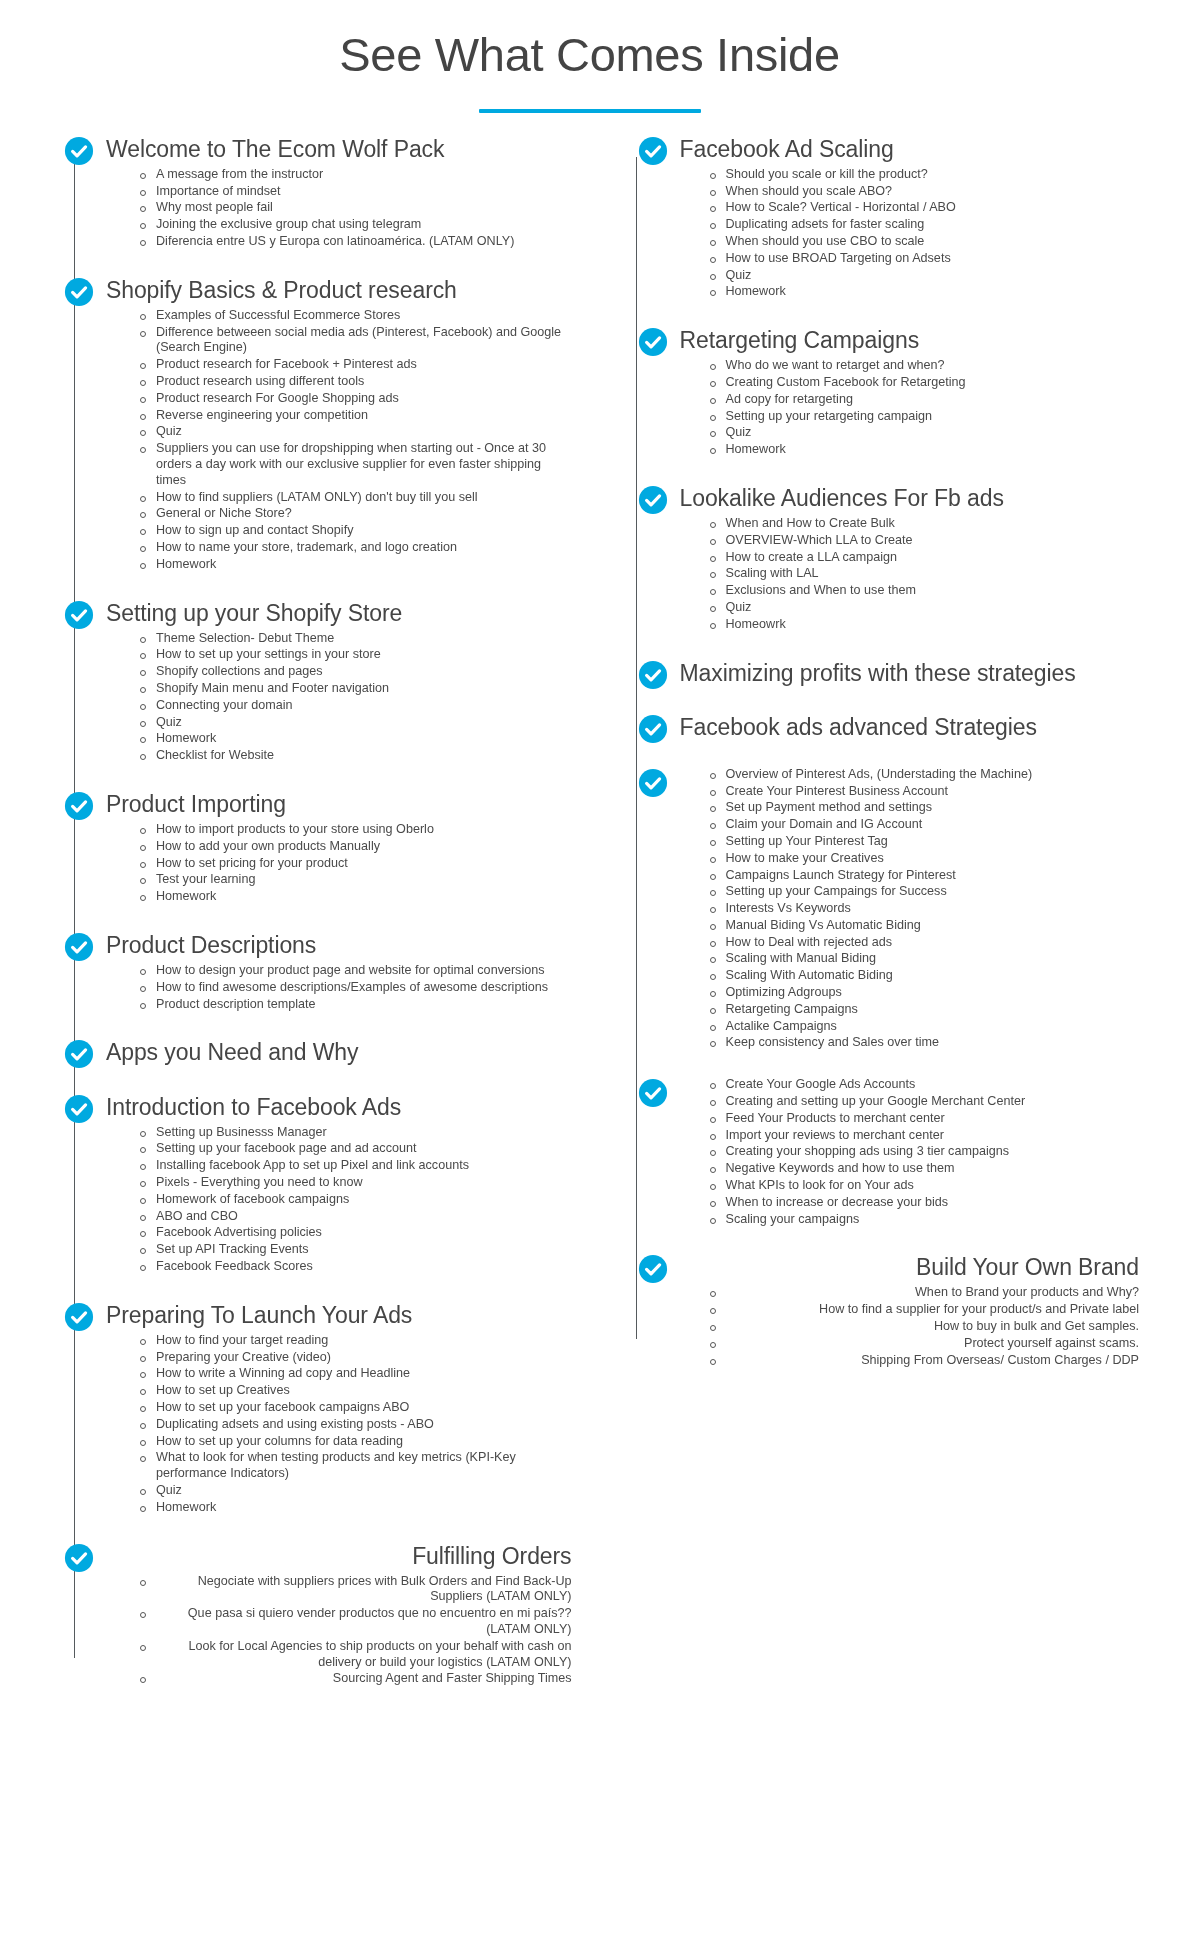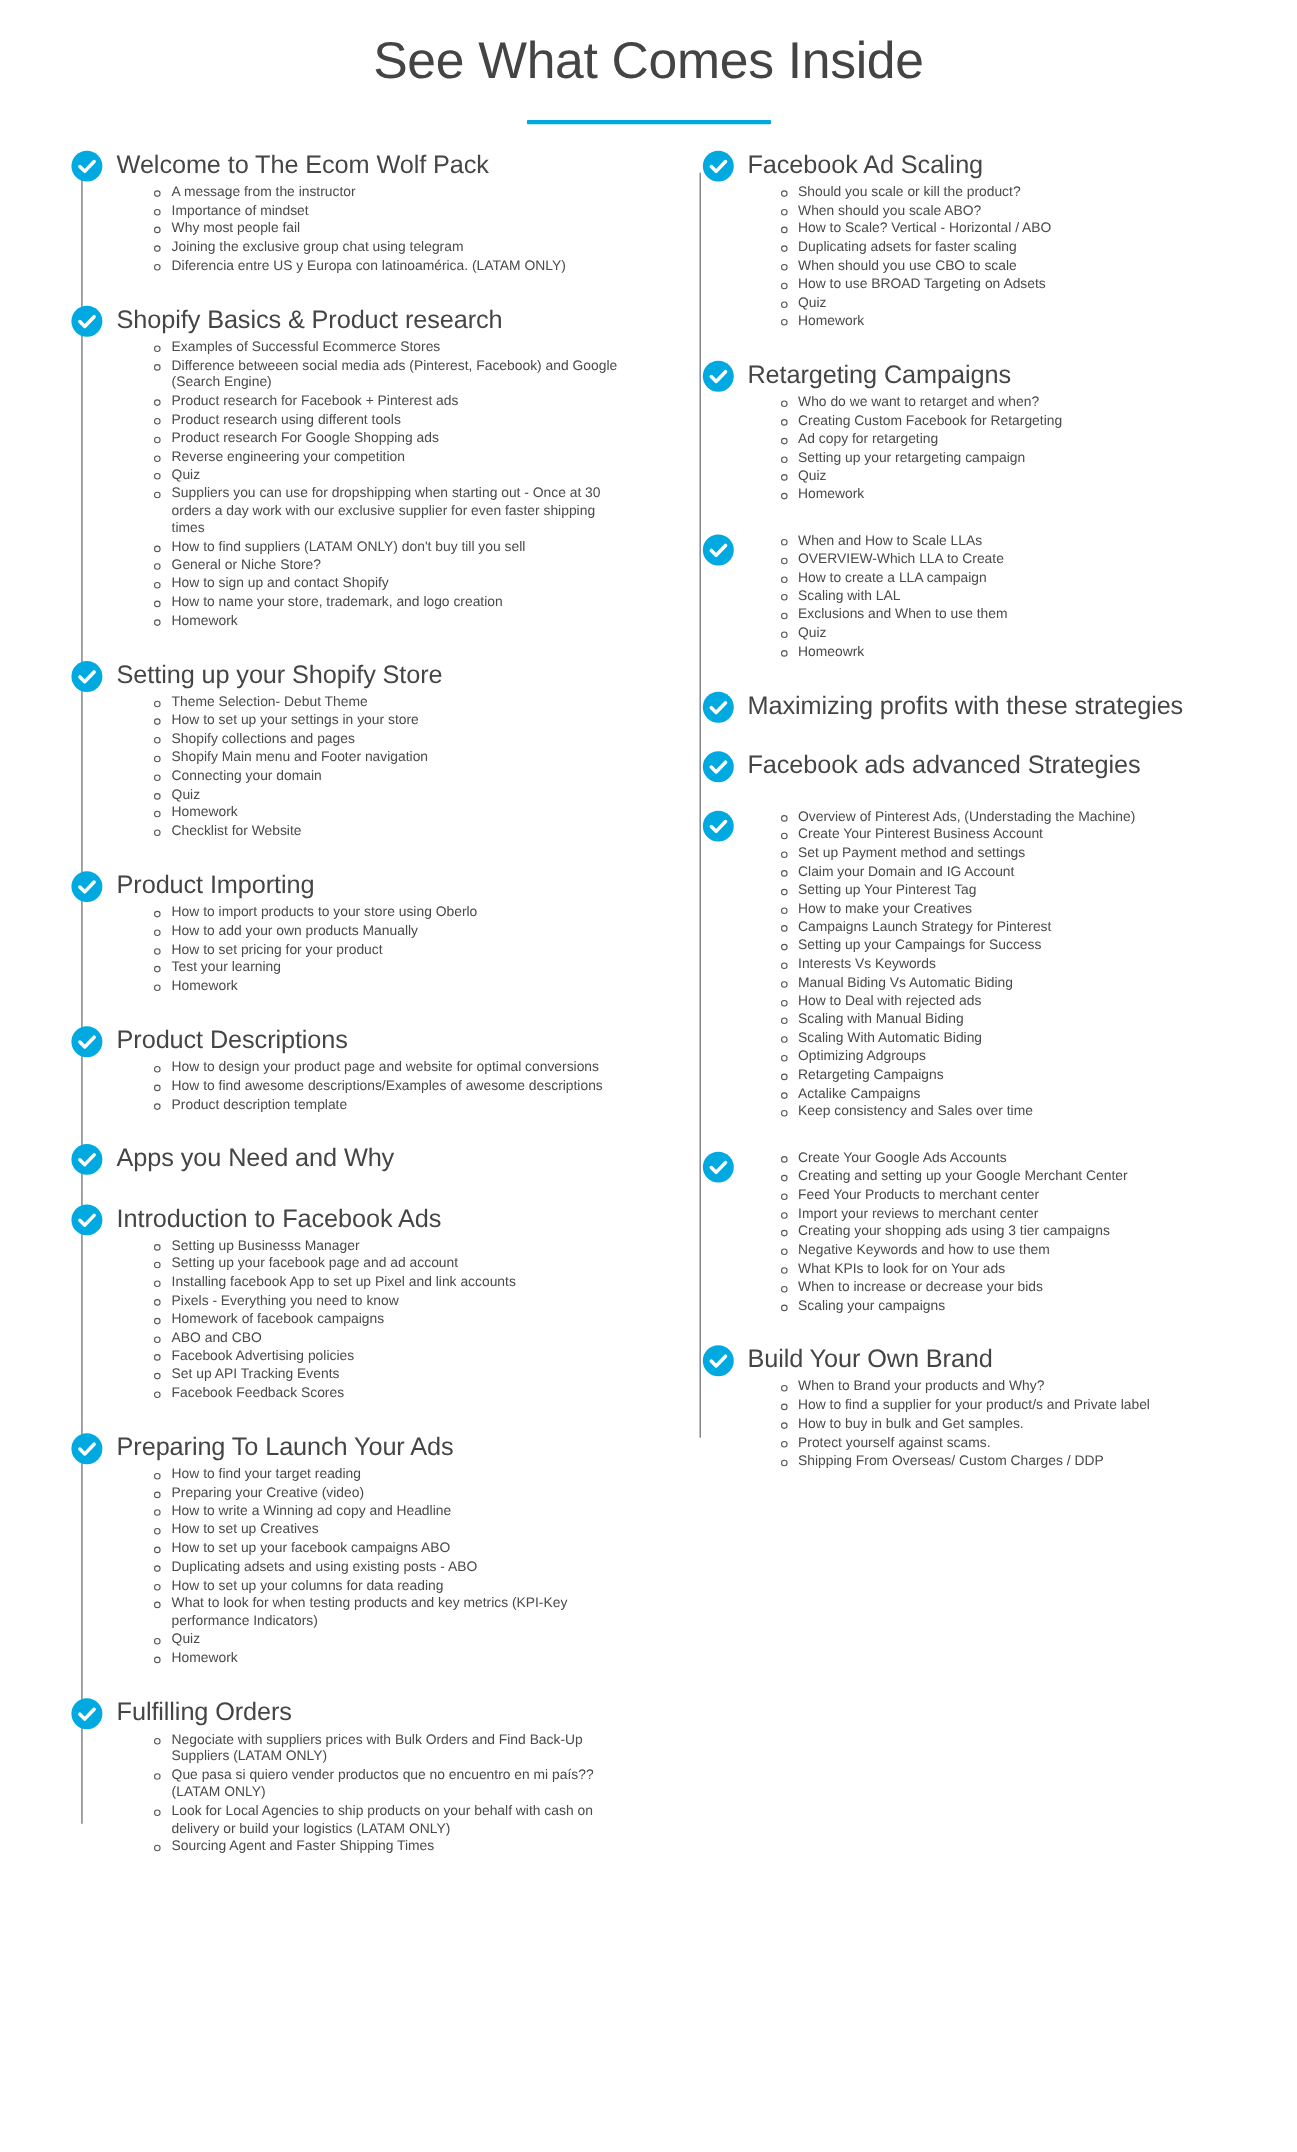--- a/index.html
+++ b/index.html
@@ -71,21 +71,21 @@
   .column.left .rail { left: 34px; }
   .column.right .rail { left: 46px; }
 
   
   .section {
     position: relative;
     z-index: 1;
     padding-left: 54px;
     margin-bottom: 26px;
   }
-  .section:last-child { margin-bottom: 0; }
+  .section:last-child { margin-bottom: 0; text-align: right; }
 
   .check-icon {
     position: absolute;
     left: 12px;
     top: 1px;
     width: 30px;
     height: 30px;
     display: block;
   }
   .check-icon svg { display: block; width: 30px; height: 30px; }
@@ -340,22 +340,23 @@
               <li>Homework</li>
             </ul>
           </div>
           <div class="section">
             <span class="check-icon">
               <svg viewBox="0 0 32 32" xmlns="http://www.w3.org/2000/svg">
                 <circle cx="16" cy="16" r="15" fill="#00a9e0"></circle>
                 <path d="M9.2 16.4 L13.9 21.1 L23.0 11.6" fill="none" stroke="#ffffff" stroke-width="3.4" stroke-linecap="round" stroke-linejoin="round"></path>
               </svg>
             </span>
-            <ul class="lesson-list">
-              <li>When and How to Scale LLAs</li>
+            <h2 class="section-title">Lookalike Audiences For Fb ads</h2>
+            <ul class="lesson-list">
+              <li>When and How to Create Bulk</li>
               <li>OVERVIEW-Which LLA to Create</li>
               <li>How to create a LLA campaign</li>
               <li>Scaling with LAL</li>
               <li>Exclusions and When to use them</li>
               <li>Quiz</li>
               <li>Homeowrk</li>
             </ul>
           </div>
           <div class="section no-items">
             <span class="check-icon">

